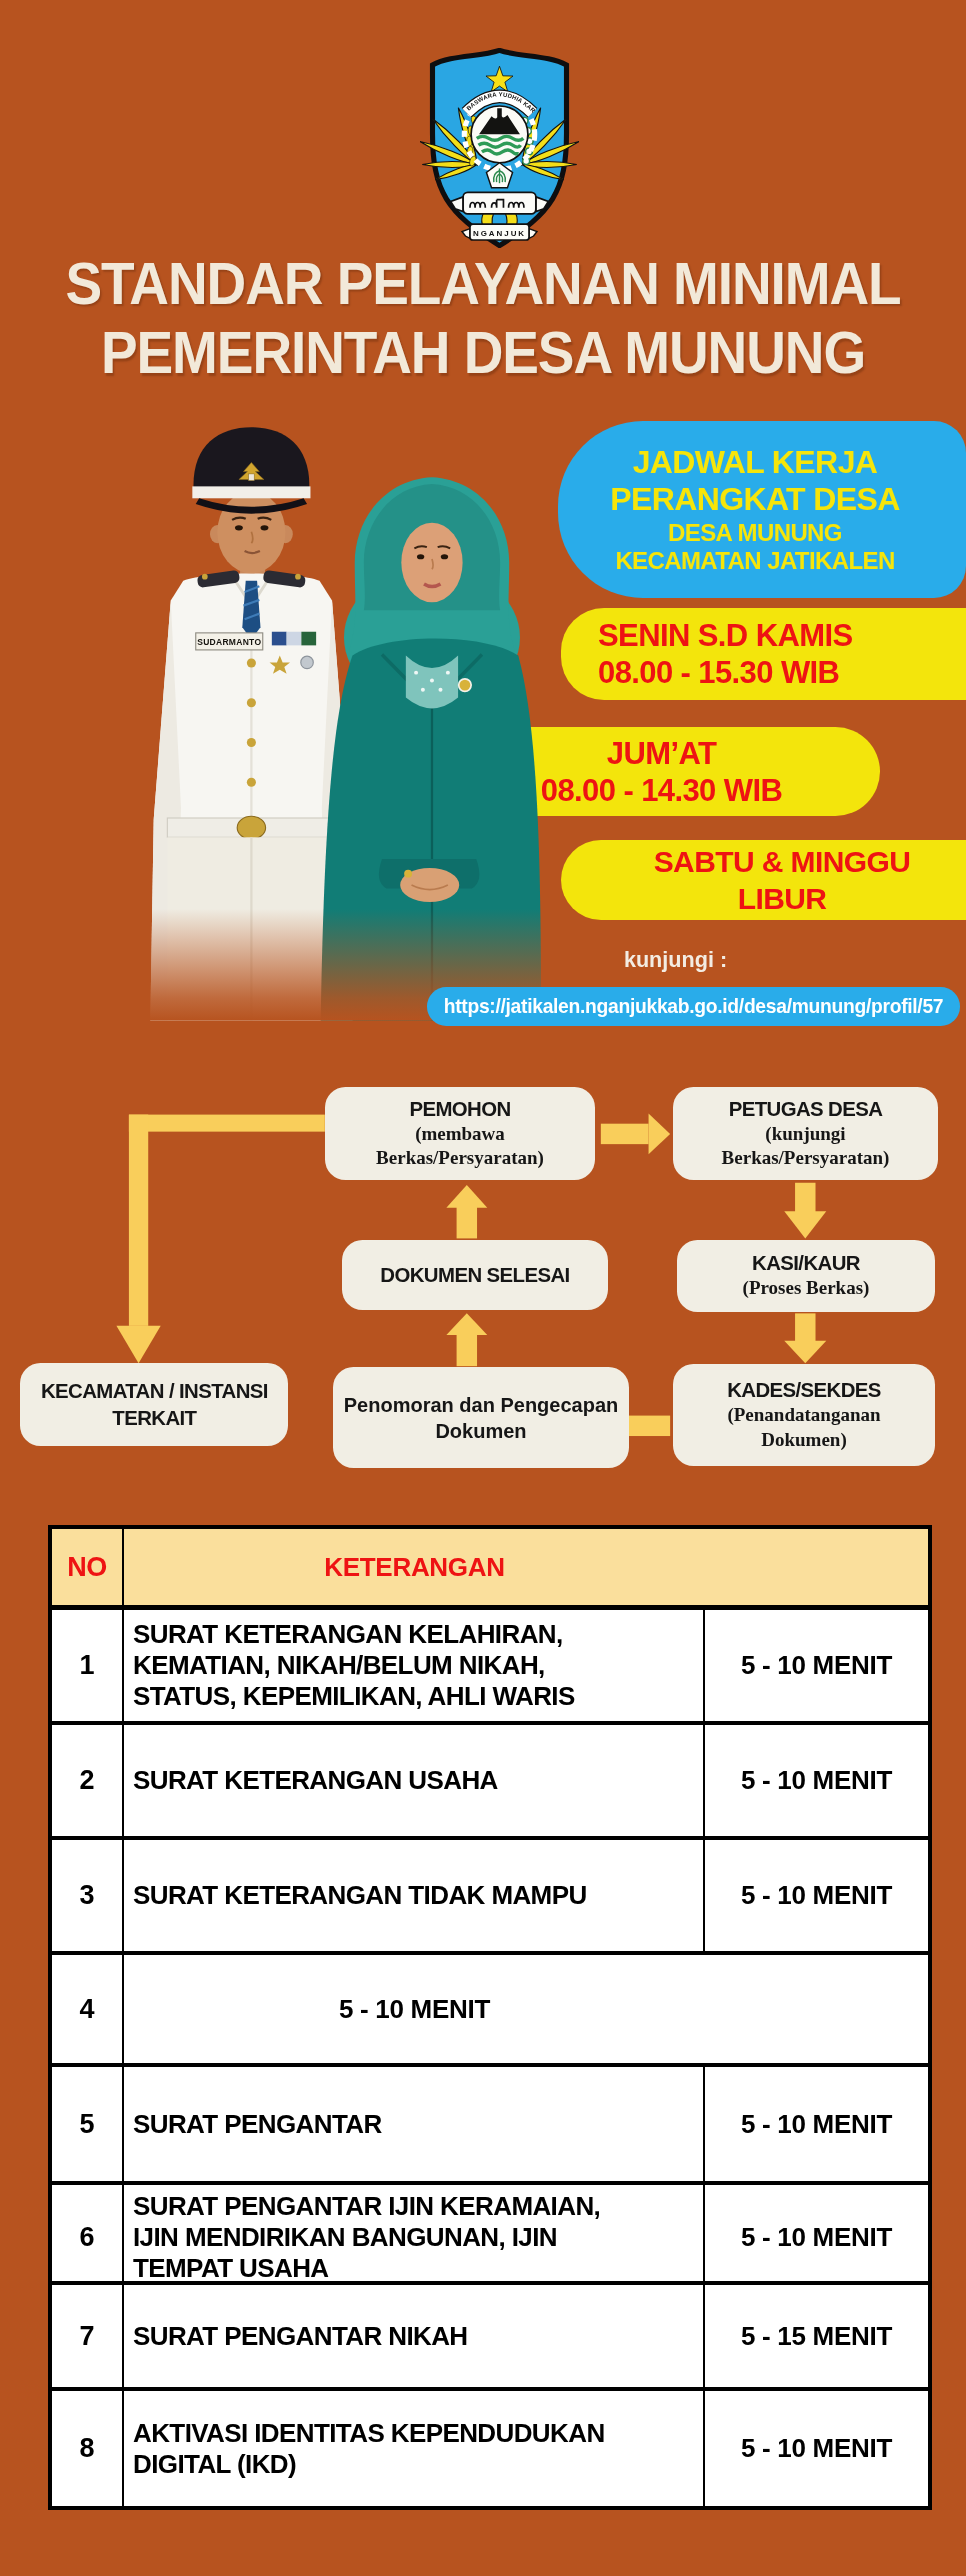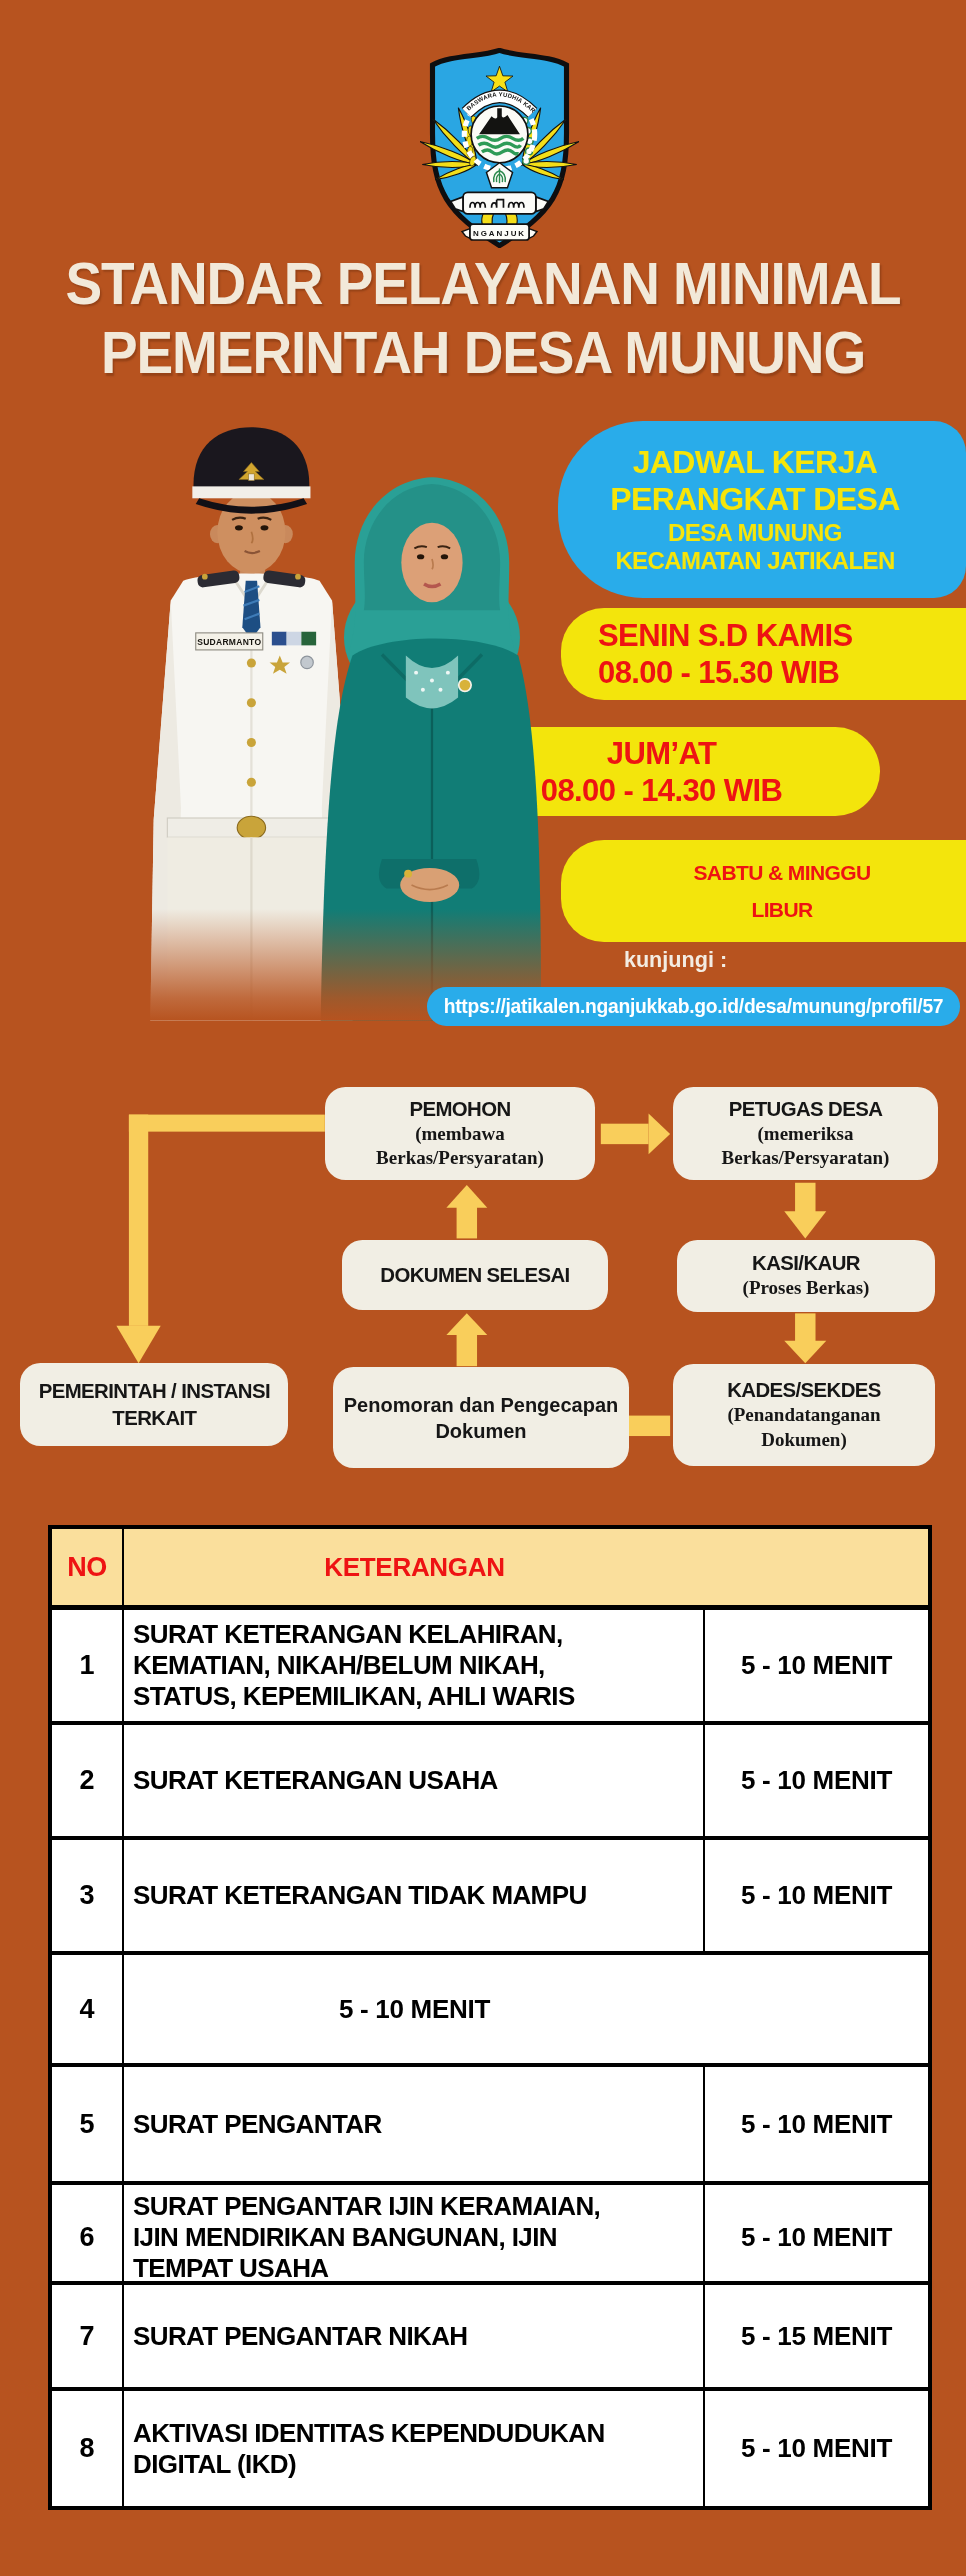--- a/index.html
+++ b/index.html
@@ -28,22 +28,22 @@
   }
   #jadwal-box .big{font-size:32px;line-height:37px;font-weight:bold;letter-spacing:-0.6px;}
   #jadwal-box .small{font-size:24px;line-height:28px;font-weight:bold;margin-top:1.7px;letter-spacing:-0.6px;}
 
   .ybox{background:#F3E50C;color:#EE1313;font-weight:bold;z-index:1;
         display:flex;flex-direction:column;justify-content:center;box-sizing:border-box;}
   #ybox-senin{left:561px;top:608px;width:405px;height:92px;border-radius:43px 0 0 43px;
       padding-left:37px;font-size:31px;line-height:37px;letter-spacing:-0.6px;}
   #ybox-jumat{left:443px;top:727px;width:437px;height:89px;border-radius:0 45px 45px 0;
       text-align:center;font-size:31px;line-height:37px;letter-spacing:-0.6px;}
-  #ybox-sabtu{left:561px;top:840px;width:405px;height:102px;border-radius:43px 0 0 43px;
-      font-size:21px;line-height:37px;letter-spacing:-0.6px;}
+  #ybox-sabtu{left:561px;top:840px;width:405px;height:80px;border-radius:43px 0 0 43px;
+      font-size:30px;line-height:37px;letter-spacing:-0.6px;}
   #ybox-sabtu .inner{margin-left:37px;display:inline-block;text-align:center;}
 
   #kunjungi{left:579px;top:947px;width:193px;text-align:center;z-index:3;
       font-size:21.6px;font-weight:bold;color:#F3ECE2;}
   #url-pill{left:427px;top:987px;width:533px;height:39px;border-radius:19.3px;background:#29ACEA;
       z-index:3;display:flex;align-items:center;justify-content:center;
       color:#FFFFFF;font-size:19.3px;font-weight:bold;letter-spacing:-0.3px;cursor:pointer;}
 
   
   .fbox{
@@ -322,32 +322,32 @@
     </g>
   </svg>
 
   <div id="fbox-pemohon" class="fbox">
     <div class="ft">PEMOHON</div>
     <div class="fs prewrap">(membawa
 Berkas/Persyaratan)</div>
   </div>
   <div id="fbox-petugas" class="fbox">
     <div class="ft">PETUGAS DESA</div>
-    <div class="fs prewrap">(memeriksa
+    <div class="fs prewrap">(kunjungi
 Berkas/Persyaratan)</div>
   </div>
   <div id="fbox-dokumen" class="fbox">
     <div class="ft">DOKUMEN SELESAI</div>
   </div>
   <div id="fbox-kasi" class="fbox">
     <div class="ft">KASI/KAUR</div>
     <div class="fs">(Proses Berkas)</div>
   </div>
   <div id="fbox-kecamatan" class="fbox">
-    <div class="ft prewrap">PEMERINTAH / INSTANSI
+    <div class="ft prewrap">KECAMATAN / INSTANSI
 TERKAIT</div>
   </div>
   <div id="fbox-penomoran" class="fbox">
     <div class="ft prewrap">Penomoran dan Pengecapan
 Dokumen</div>
   </div>
   <div id="fbox-kades" class="fbox">
     <div class="ft">KADES/SEKDES</div>
     <div class="fs prewrap">(Penandatanganan
 Dokumen)</div>

